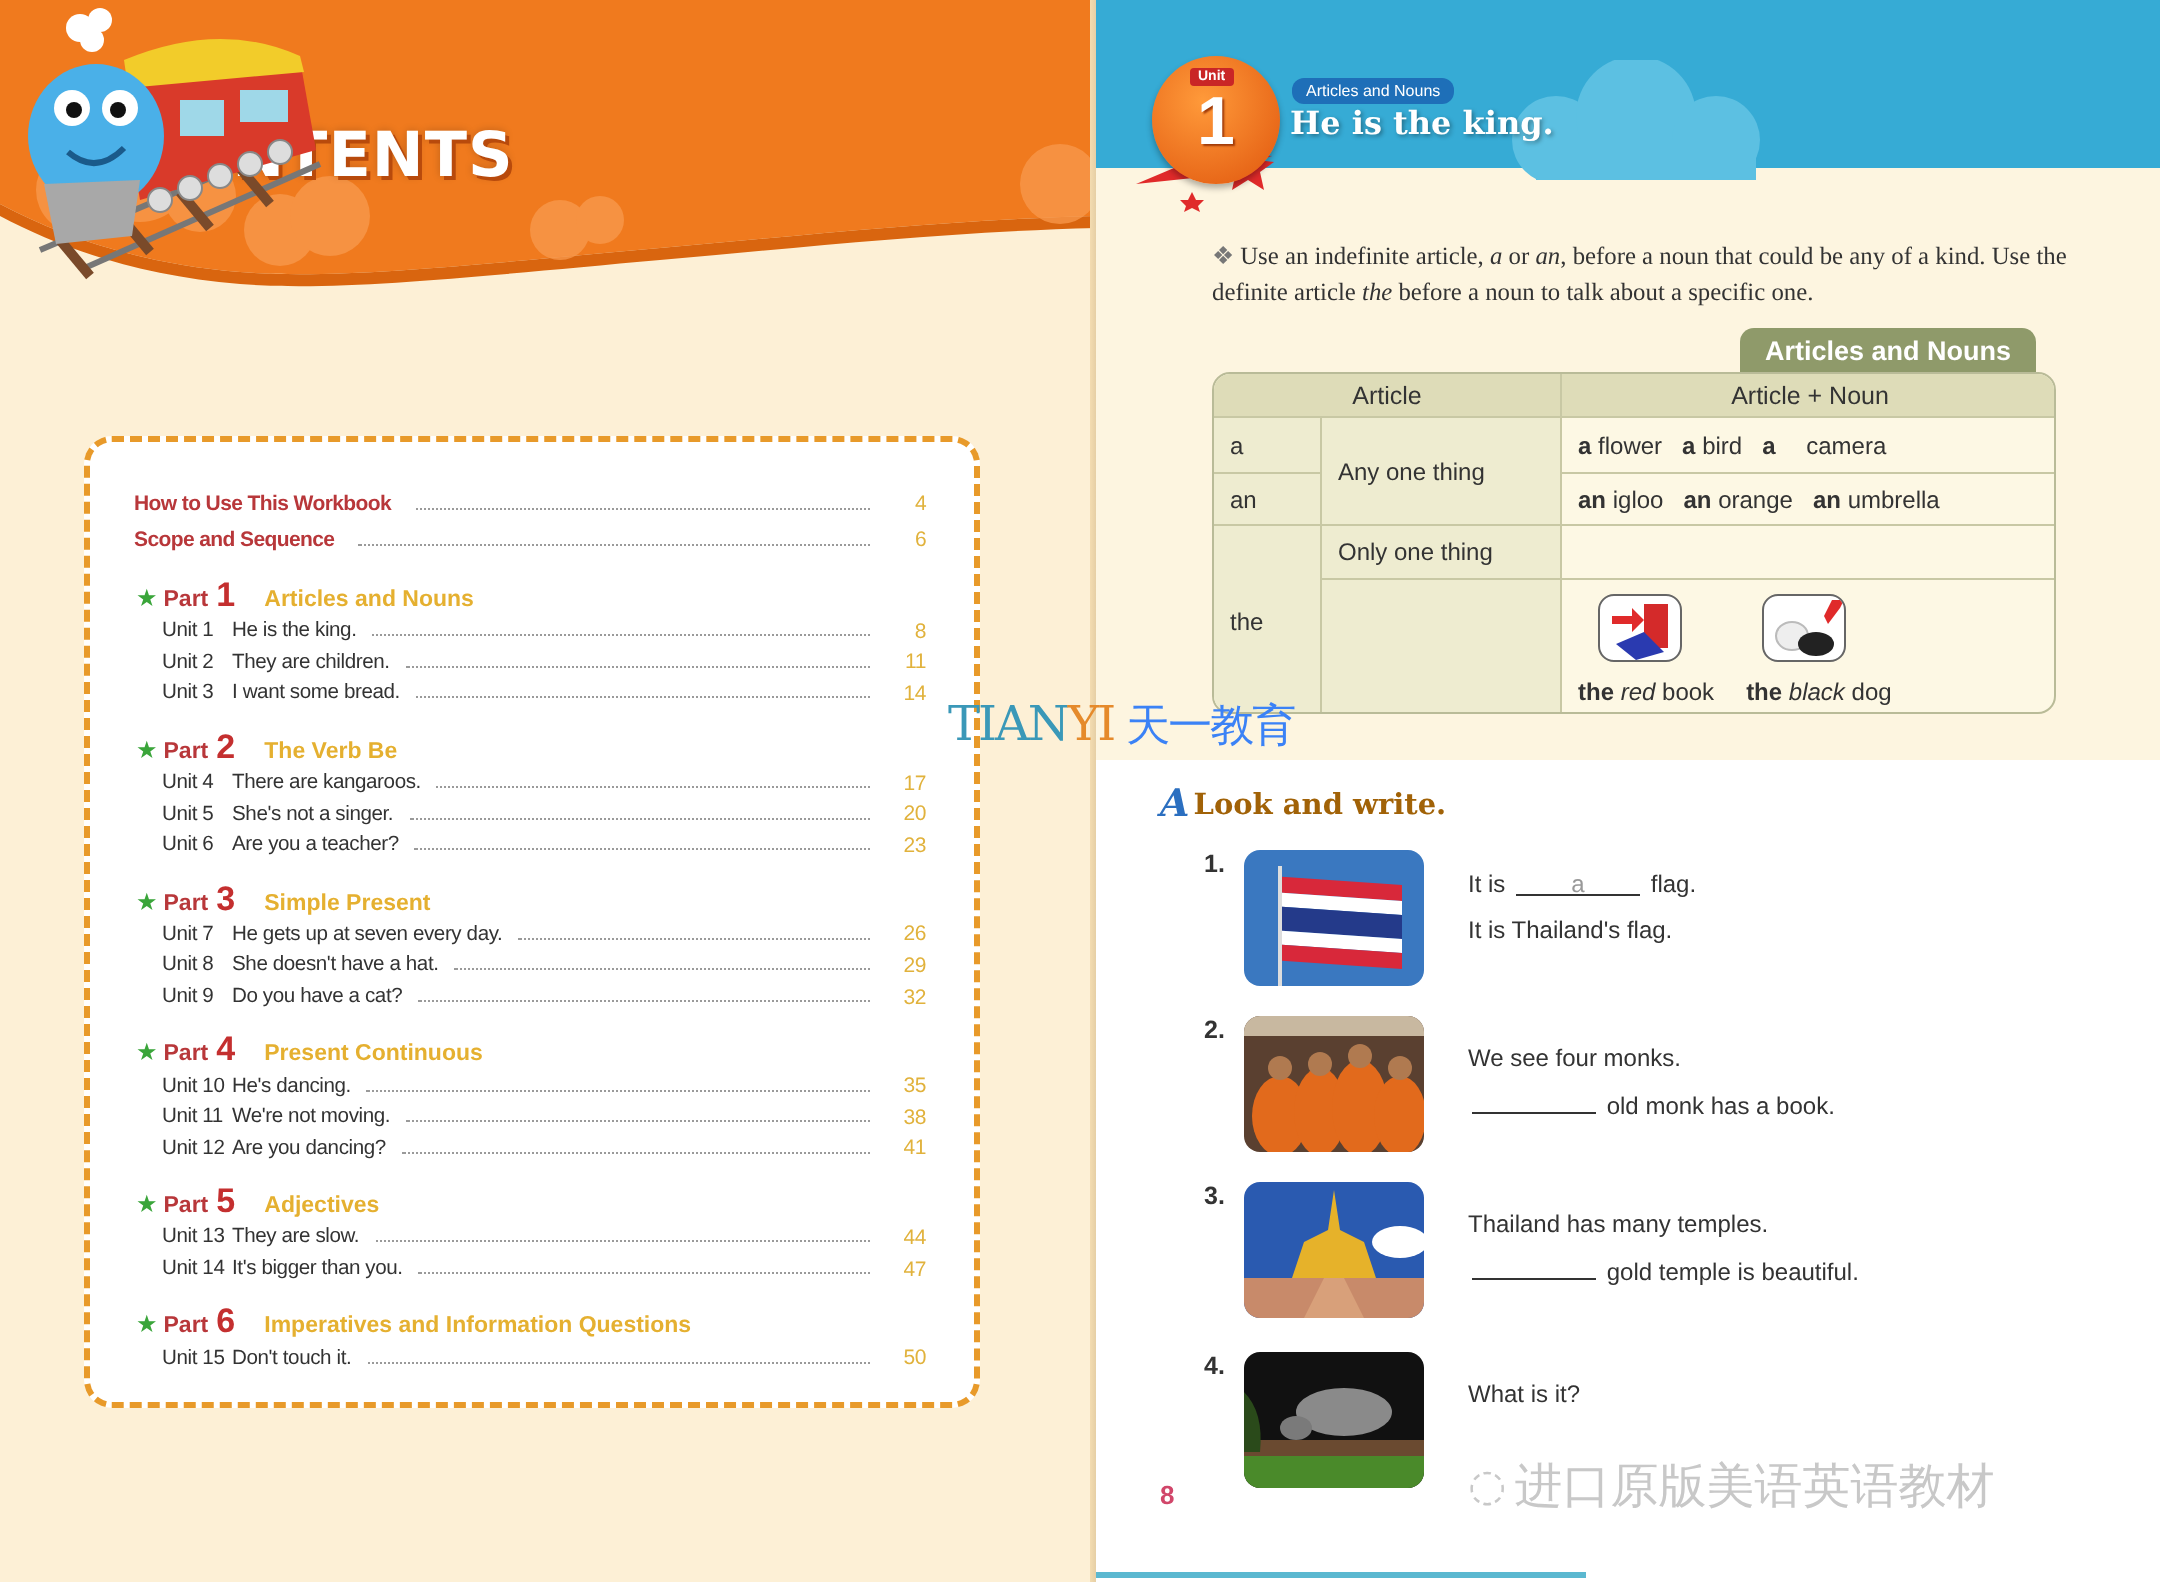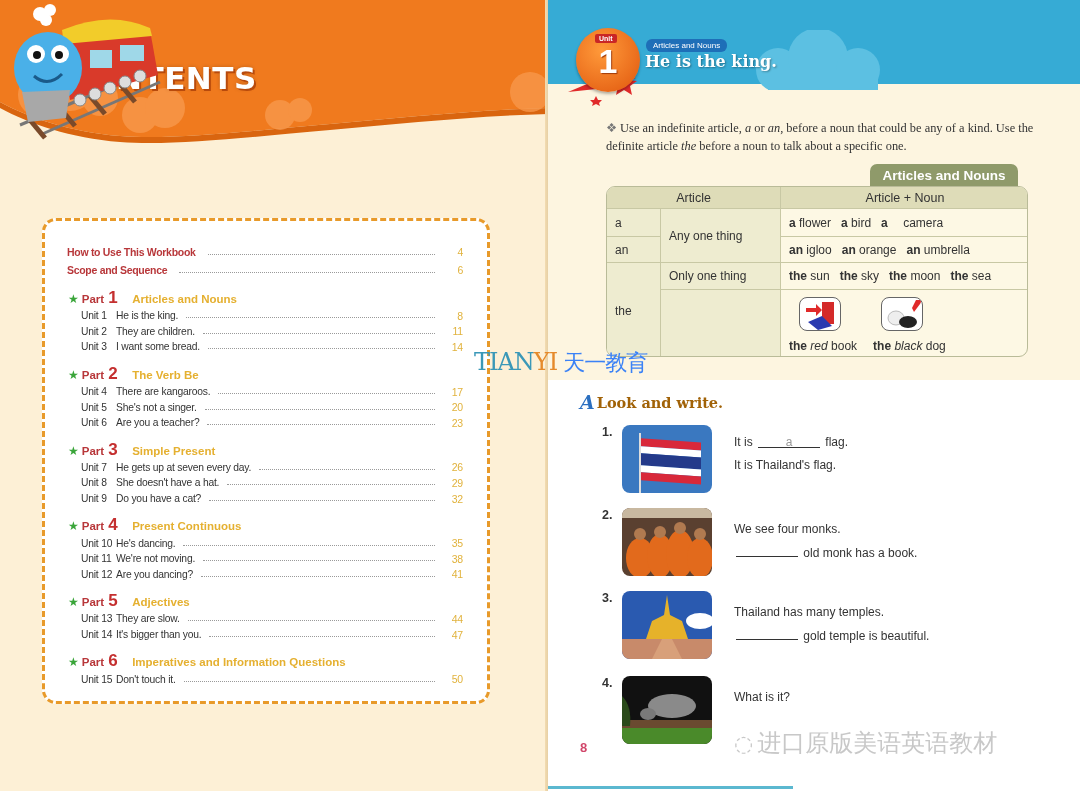--- a/index.html
+++ b/index.html
@@ -324,26 +324,20 @@
       <div class="gt-cell gt-ex" style="left:182px;top:22px;height:27px">
         <span><b>a</b> <span style="margin:0">flower</span></span>
         <span><b>a</b> <span style="margin:0">bird</span></span>
         <span><b>a</b> <span style="margin:12px">camera</span></span>
       </div>
       <div class="gt-cell gt-ex" style="left:182px;top:50px;height:25px">
         <span><b>an</b> <span style="margin:0">igloo</span></span>
         <span><b>an</b> <span style="margin:0">orange</span></span>
         <span><b>an</b> <span style="margin:0">umbrella</span></span>
       </div>
-      <div class="gt-cell gt-ex" style="left:182px;top:76px;height:26px">
-        <span><b>the</b> <span style="margin:0">sun</span></span>
-        <span><b>the</b> <span style="margin:0">sky</span></span>
-        <span><b>the</b> <span style="margin:0">moon</span></span>
-        <span><b>the</b> <span style="margin:0">sea</span></span>
-      </div>
       <div class="pic" style="left:192px;top:110px">
         <svg width="42" height="34" viewBox="0 0 42 34">
             <rect x="22" y="4" width="12" height="22" fill="#d42a2a"></rect>
             <path d="M6 10 H16 V6 L22 12 L16 18 V14 H6Z" fill="#e02a2a"></path>
             <path d="M8 24 L22 18 L32 28 L18 32Z" fill="#2a3ab0"></path>
           </svg>
       </div>
       <div class="pic" style="left:274px;top:110px">
         <svg width="42" height="34" viewBox="0 0 42 34">
             <ellipse cx="14" cy="20" rx="8" ry="7" fill="#eee" stroke="#bbb"></ellipse>

